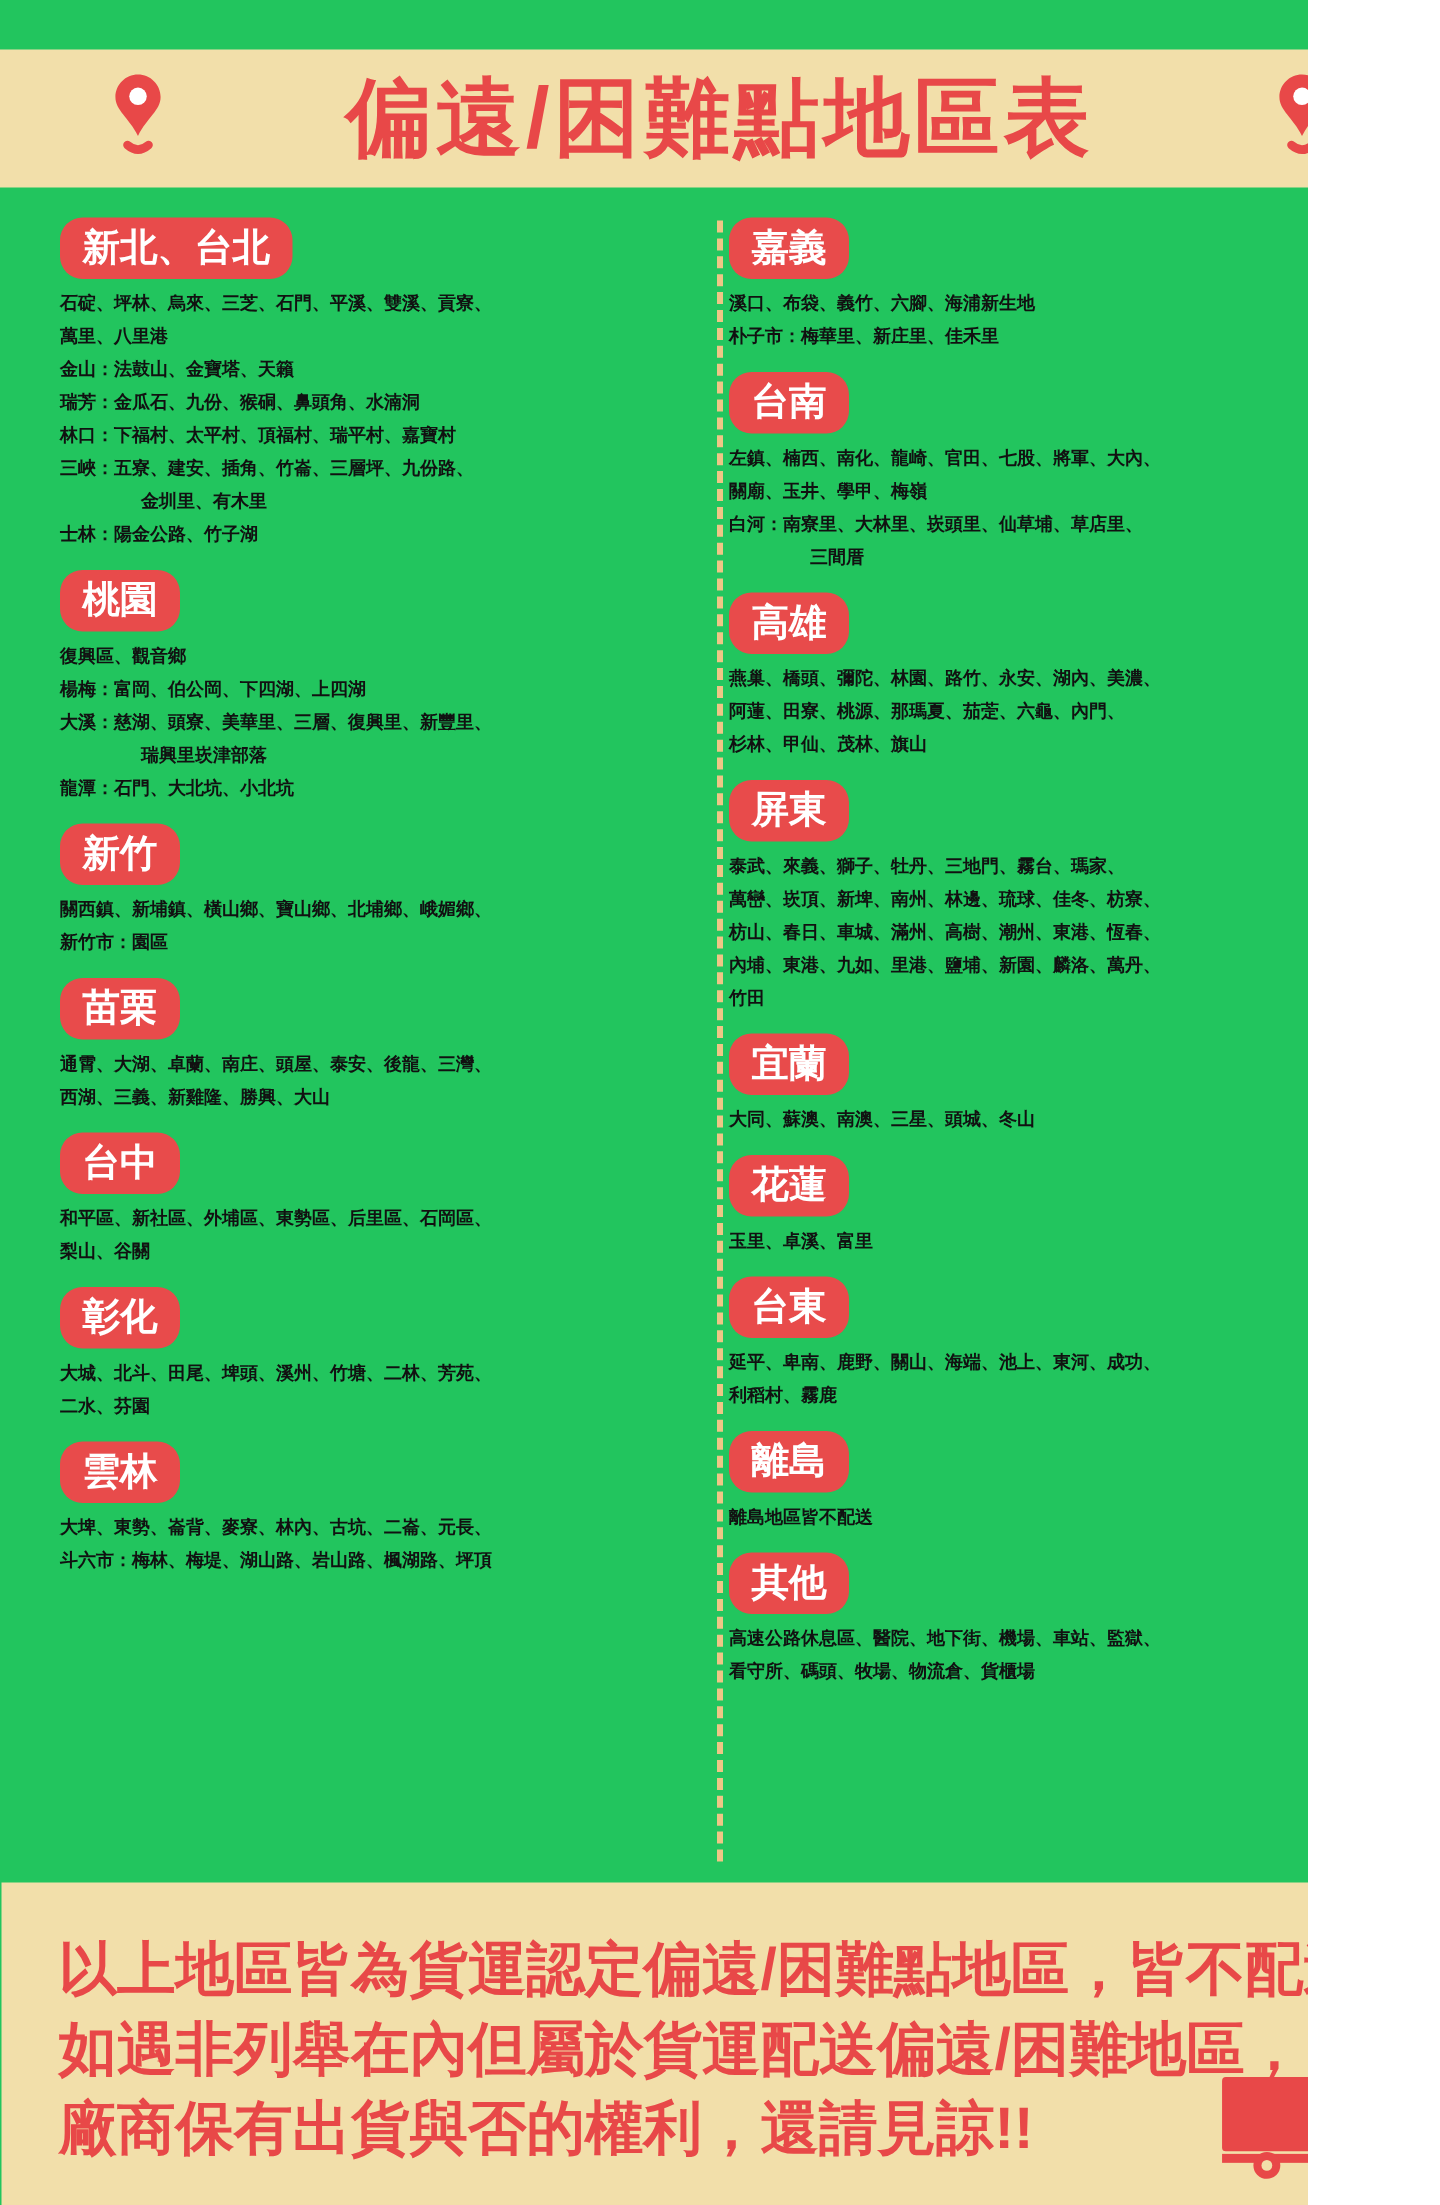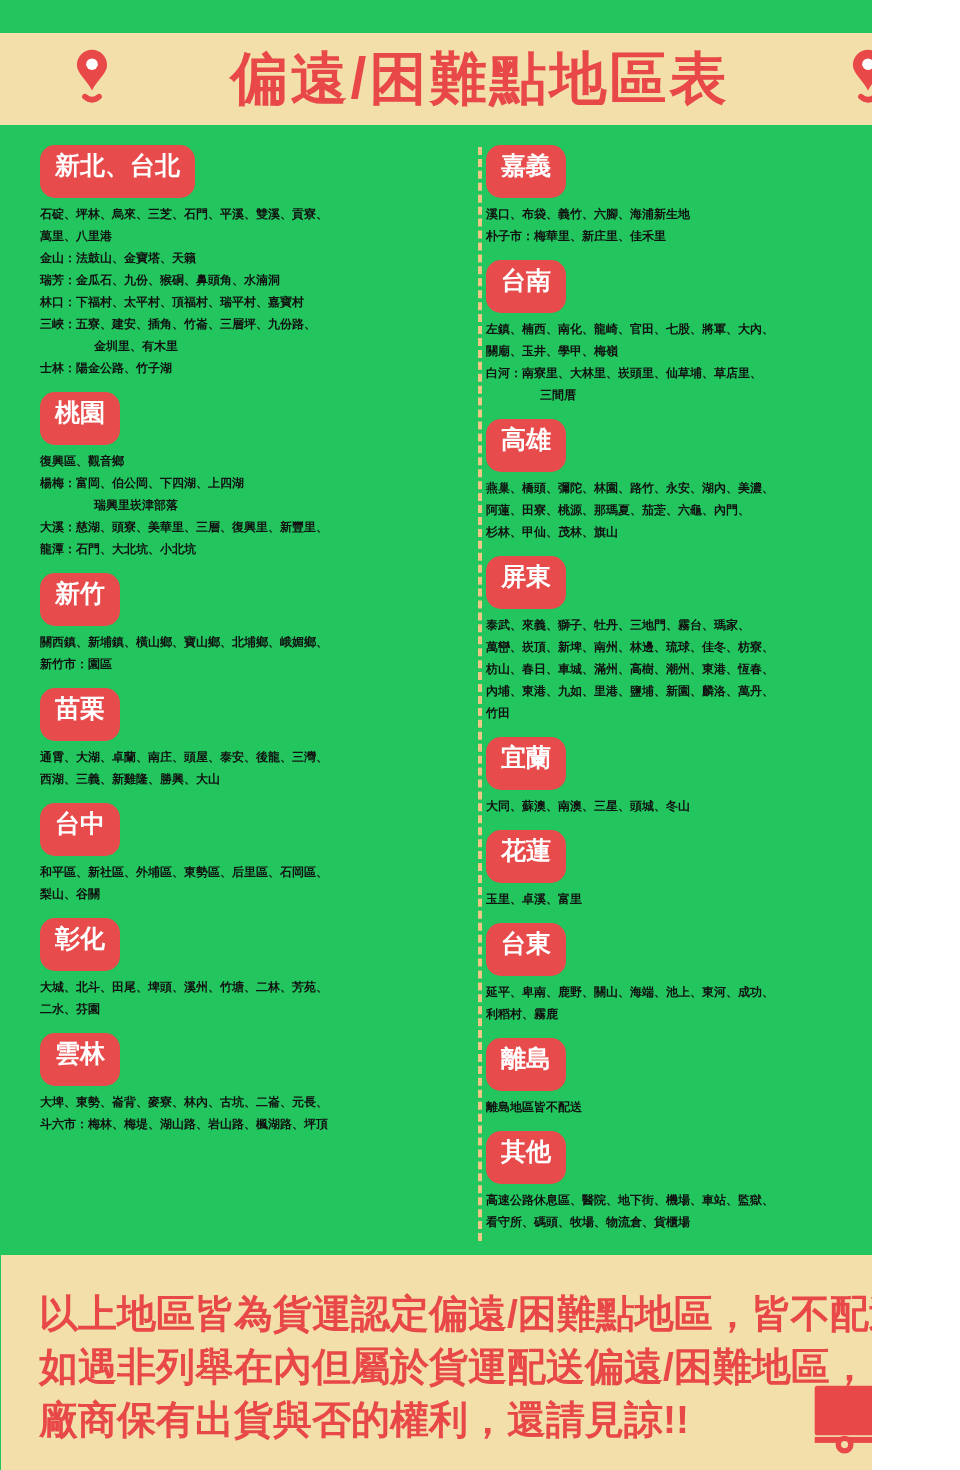--- a/index.html
+++ b/index.html
@@ -39,21 +39,21 @@
     display: flex; overflow: hidden;
   }
   .col-left  { width: 438px; flex: none; }
   .divider   { flex: none; width: 0; border-left: 4px dashed var(--divider-tan); margin: 2px 3px 14px 0; }
   .col-right { flex: 1; padding-left: 1px; }
 
   .badge {
     display: inline-block;
     background: var(--badge-red); color: #ffffff;
     font-size: 25px; font-weight: bold; line-height: 1.2;
-    padding: 5px 15px 18px; border-radius: 15px;
+    padding: 5px 15px 6px; border-radius: 15px;
     margin: 12px 0 6px;
   }
   .section:first-child .badge { margin-top: 0; }
   .entry {
     font-size: 12px; line-height: 22px; font-weight: bold;
     color: var(--text-black);
     white-space: nowrap;
     font-family: Liberation Mono, monospace;
   }
   .entry.indent { padding-left: 54px; }
@@ -90,21 +90,21 @@
         <path d="M17 1 C25.8 1 33 8.2 33 17 C33 26.5 23.5 31.5 17 44.5 C10.5 31.5 1 26.5 1 17 C1 8.2 8.2 1 17 1 Z" style="fill:var(--accent-red)"></path>
         <circle cx="17" cy="16.5" r="6.2" style="fill:#ffffff"></circle>
         <path d="M9.5 51 Q17 57.5 24.5 51" style="fill:none;stroke:var(--accent-red);stroke-width:6;stroke-linecap:round"></path>
       </svg>
     </span>
   </div>
 
   <div class="content">
     <div class="col col-left">
         <section class="section"><div class="badge">新北、台北</div><div class="entry">石碇、坪林、烏來、三芝、石門、平溪、雙溪、貢寮、</div><div class="entry">萬里、八里港</div><div class="entry">金山：法鼓山、金寶塔、天籟</div><div class="entry">瑞芳：金瓜石、九份、猴硐、鼻頭角、水湳洞</div><div class="entry">林口：下福村、太平村、頂福村、瑞平村、嘉寶村</div><div class="entry">三峽：五寮、建安、插角、竹崙、三層坪、九份路、</div><div class="entry indent">金圳里、有木里</div><div class="entry">士林：陽金公路、竹子湖</div></section>
-        <section class="section"><div class="badge">桃園</div><div class="entry">復興區、觀音鄉</div><div class="entry">楊梅：富岡、伯公岡、下四湖、上四湖</div><div class="entry indent">瑞興里崁津部落</div><div class="entry">大溪：慈湖、頭寮、美華里、三層、復興里、新豐里、</div><div class="entry">龍潭：石門、大北坑、小北坑</div></section>
+        <section class="section"><div class="badge">桃園</div><div class="entry">復興區、觀音鄉</div><div class="entry">楊梅：富岡、伯公岡、下四湖、上四湖</div><div class="entry">大溪：慈湖、頭寮、美華里、三層、復興里、新豐里、</div><div class="entry indent">瑞興里崁津部落</div><div class="entry">龍潭：石門、大北坑、小北坑</div></section>
         <section class="section"><div class="badge">新竹</div><div class="entry">關西鎮、新埔鎮、橫山鄉、寶山鄉、北埔鄉、峨媚鄉、</div><div class="entry">新竹市：園區</div></section>
         <section class="section"><div class="badge">苗栗</div><div class="entry">通霄、大湖、卓蘭、南庄、頭屋、泰安、後龍、三灣、</div><div class="entry">西湖、三義、新雞隆、勝興、大山</div></section>
         <section class="section"><div class="badge">台中</div><div class="entry">和平區、新社區、外埔區、東勢區、后里區、石岡區、</div><div class="entry">梨山、谷關</div></section>
         <section class="section"><div class="badge">彰化</div><div class="entry">大城、北斗、田尾、埤頭、溪州、竹塘、二林、芳苑、</div><div class="entry">二水、芬園</div></section>
         <section class="section"><div class="badge">雲林</div><div class="entry">大埤、東勢、崙背、麥寮、林內、古坑、二崙、元長、</div><div class="entry">斗六市：梅林、梅堤、湖山路、岩山路、楓湖路、坪頂</div></section>
       </div>
     <div class="divider"></div>
     <div class="col col-right">
         <section class="section"><div class="badge">嘉義</div><div class="entry">溪口、布袋、義竹、六腳、海浦新生地</div><div class="entry">朴子市：梅華里、新庄里、佳禾里</div></section>
         <section class="section"><div class="badge">台南</div><div class="entry">左鎮、楠西、南化、龍崎、官田、七股、將軍、大內、</div><div class="entry">關廟、玉井、學甲、梅嶺</div><div class="entry">白河：南寮里、大林里、崁頭里、仙草埔、草店里、</div><div class="entry indent">三間厝</div></section>

